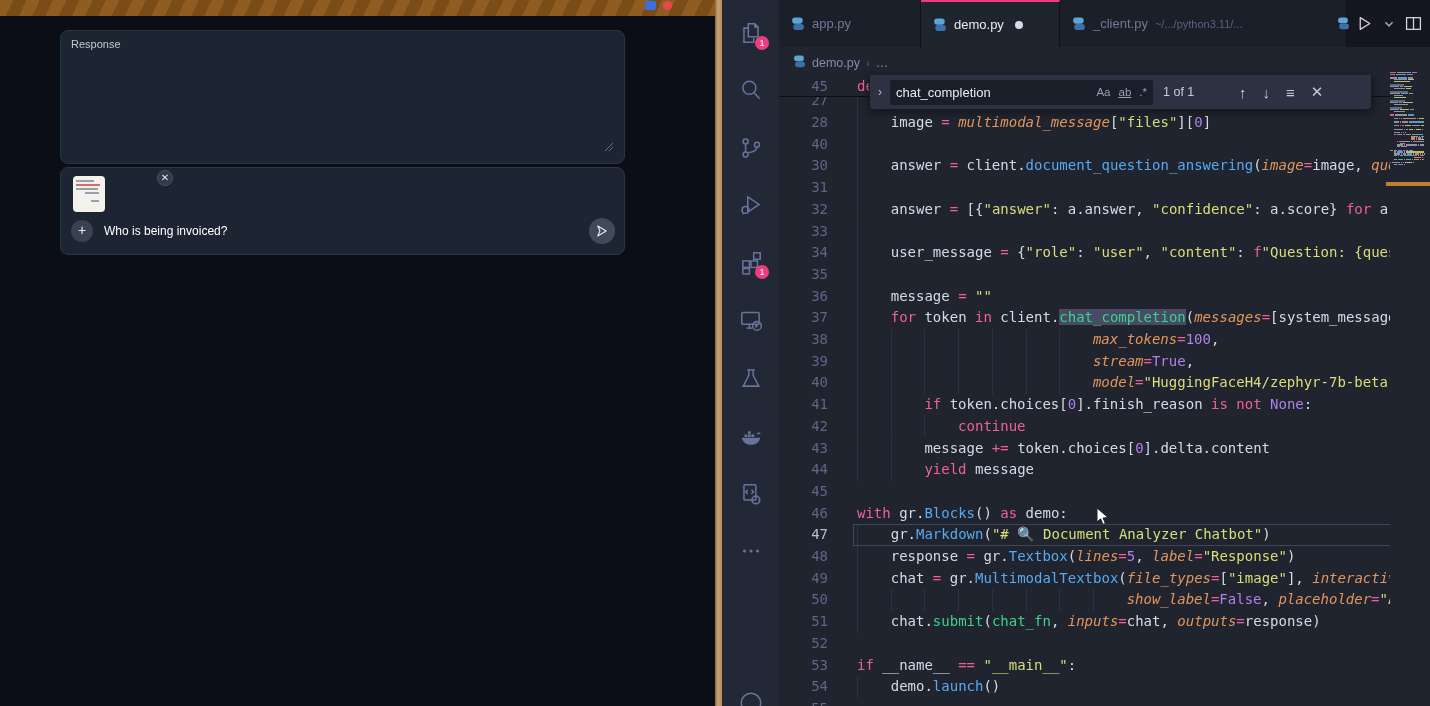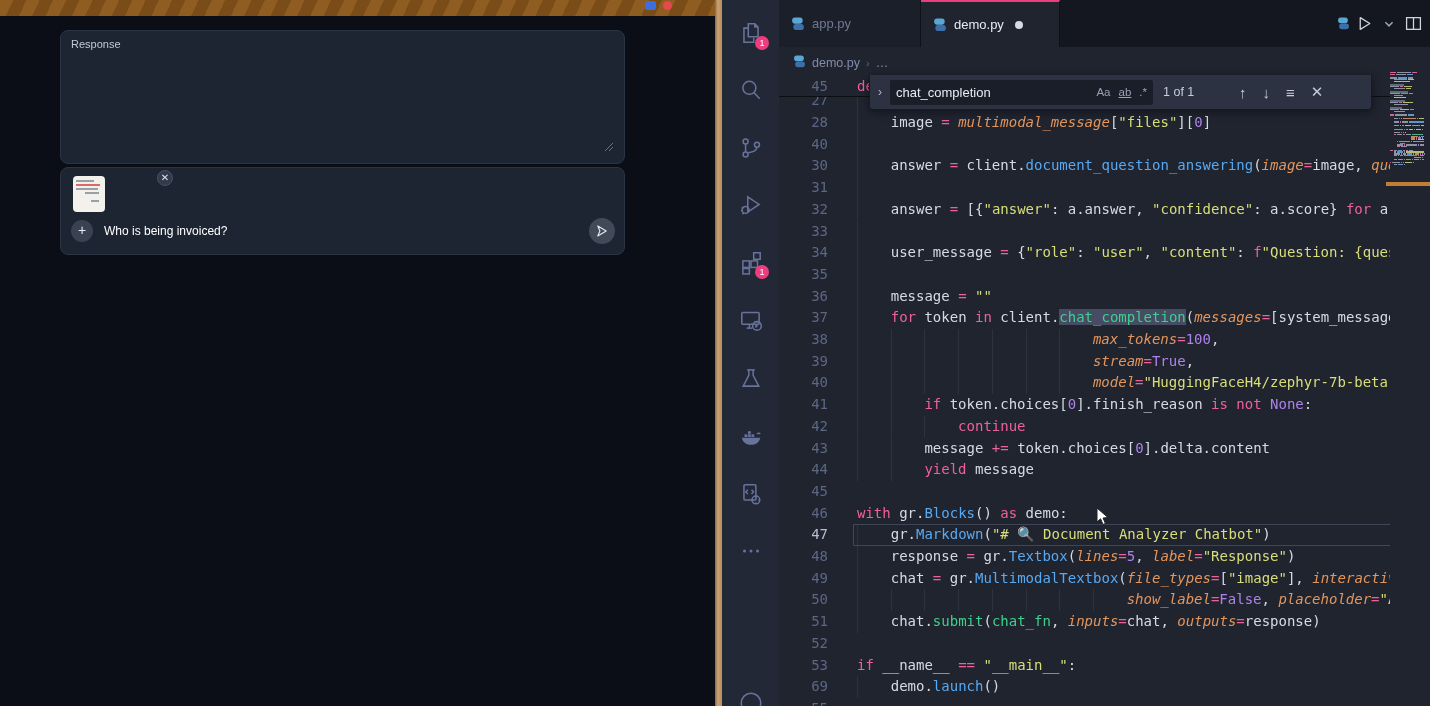--- a/index.html
+++ b/index.html
@@ -217,20 +217,28 @@
             <span>app.py</span>
           </div>
           <div class="tab active" style="width: 139px;">
             <svg width="14" height="14" viewBox="0 0 12 12">
               <rect x="1" y="0.5" width="9" height="5.2" rx="2.4" fill="#5aa7d6"></rect>
               <rect x="2" y="6" width="9" height="5.2" rx="2.4" fill="#3d6fa8"></rect>
             </svg>
             <span>demo.py</span>
             <span class="dot"></span>
           </div>
+          <div class="tab" style="width: 287px;">
+            <svg width="14" height="14" viewBox="0 0 12 12">
+              <rect x="1" y="0.5" width="9" height="5.2" rx="2.4" fill="#5aa7d6"></rect>
+              <rect x="2" y="6" width="9" height="5.2" rx="2.4" fill="#3d6fa8"></rect>
+            </svg>
+            <span>_client.py</span>
+            <span class="path">~/.../python3.11/...</span>
+          </div>
         </div>
       <div class="tab-actions">
         <svg width="13" height="13" viewBox="0 0 12 12" style="margin-right:-4px">
           <rect x="1" y="0.5" width="9" height="5.2" rx="2.4" fill="#5aa7d6"></rect>
             <rect x="2" y="6" width="9" height="5.2" rx="2.4" fill="#3d6fa8"></rect>
         </svg>
         <svg width="17" height="17" viewBox="0 0 16 16">
           <path d="M4,2.5 L13,8 L4,13.5 Z" fill="none" stroke="#d0d5e0" stroke-width="1.2" stroke-linejoin="round"></path>
         </svg>
         <svg width="12" height="12" viewBox="0 0 10 10">
@@ -276,21 +284,21 @@
               <div class="cline" style="top: 383.9px;"><span class="ln">45</span><span class="lc"></span></div>
               <div class="cline" style="top: 405.6px;"><span class="ln">46</span><span class="lc"><span class="tk-k">with</span><span class="tk-v"> gr.</span><span class="tk-f">Blocks</span><span class="tk-v">() </span><span class="tk-k">as</span><span class="tk-v"> demo:</span></span></div>
               <div class="cline cur" style="top: 427.3px;"><span class="ln">47</span><span class="lc"><span class="ig"></span><span class="tk-v">gr.</span><span class="tk-f">Markdown</span><span class="tk-v">(</span><span class="tk-s">"# 🔍 Document Analyzer Chatbot"</span><span class="tk-v">)</span></span></div>
               <div class="curbox" style="top: 426.8px;"></div>
               <div class="cline" style="top: 449px;"><span class="ln">48</span><span class="lc"><span class="ig"></span><span class="tk-v">response </span><span class="tk-k">=</span><span class="tk-v"> gr.</span><span class="tk-f">Textbox</span><span class="tk-v">(</span><span class="tk-p">lines</span><span class="tk-k">=</span><span class="tk-n">5</span><span class="tk-v">, </span><span class="tk-p">label</span><span class="tk-k">=</span><span class="tk-s">"Response"</span><span class="tk-v">)</span></span></div>
               <div class="cline" style="top: 470.7px;"><span class="ln">49</span><span class="lc"><span class="ig"></span><span class="tk-v">chat </span><span class="tk-k">=</span><span class="tk-v"> gr.</span><span class="tk-f">MultimodalTextbox</span><span class="tk-v">(</span><span class="tk-p">file_types</span><span class="tk-k">=</span><span class="tk-v">[</span><span class="tk-s">"image"</span><span class="tk-v">], </span><span class="tk-p">interactive</span></span></div>
               <div class="cline" style="top: 492.4px;"><span class="ln">50</span><span class="lc"><span class="ig"></span><span class="ig"></span><span class="ig"></span><span class="ig"></span><span class="ig"></span><span class="ig"></span><span class="ig"></span><span class="ig"></span><span class="tk-p">show_label</span><span class="tk-k">=</span><span class="tk-n">False</span><span class="tk-v">, </span><span class="tk-p">placeholder</span><span class="tk-k">=</span><span class="tk-s">"Ask a question"</span></span></div>
               <div class="cline" style="top: 514.1px;"><span class="ln">51</span><span class="lc"><span class="ig"></span><span class="tk-v">chat.</span><span class="tk-g">submit</span><span class="tk-v">(</span><span class="tk-g">chat_fn</span><span class="tk-v">, </span><span class="tk-p">inputs</span><span class="tk-k">=</span><span class="tk-v">chat, </span><span class="tk-p">outputs</span><span class="tk-k">=</span><span class="tk-v">response)</span></span></div>
               <div class="cline" style="top: 535.8px;"><span class="ln">52</span><span class="lc"></span></div>
               <div class="cline" style="top: 557.5px;"><span class="ln">53</span><span class="lc"><span class="tk-k">if</span><span class="tk-v"> __name__ </span><span class="tk-k">==</span><span class="tk-v"> </span><span class="tk-s">"__main__"</span><span class="tk-v">:</span></span></div>
-              <div class="cline" style="top: 579.2px;"><span class="ln">69</span><span class="lc"><span class="ig"></span><span class="tk-v">demo.</span><span class="tk-f">launch</span><span class="tk-v">()</span></span></div>
+              <div class="cline" style="top: 579.2px;"><span class="ln">54</span><span class="lc"><span class="ig"></span><span class="tk-v">demo.</span><span class="tk-f">launch</span><span class="tk-v">()</span></span></div>
               <div class="cline" style="top: 600.9px;"><span class="ln">55</span><span class="lc"></span></div>
             </div>
         </div>
 
         <div class="sticky" id="sticky-row"><span class="ln">45</span><span class="lc"><span class="tk-k">def</span><span class="tk-v"> </span><span class="tk-f">chat_fn</span><span class="tk-v">(</span><span class="tk-p">multimodal_message</span><span class="tk-v">):</span></span></div>
 
         <div class="findw">
           <div class="collapse">›</div>
           <div class="find-input">
             <span class="q">chat_completion</span>

